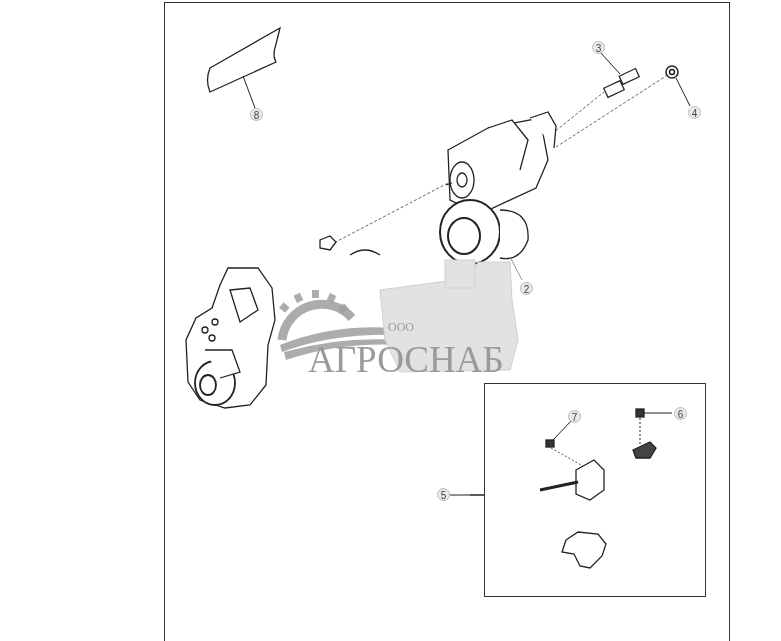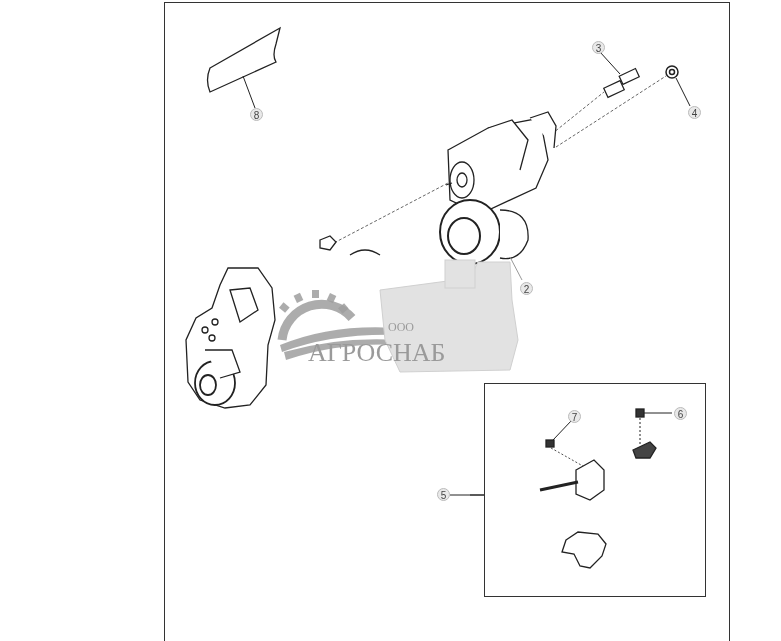--- a/index.html
+++ b/index.html
@@ -110,21 +110,21 @@
     <path d="M633,450 L650,442 L656,448 L650,458 L636,458 Z" fill="#444"></path>
     <line x1="551" y1="448" x2="590" y2="470" stroke-dasharray="2,2" stroke-width="0.8"></line>
     <path d="M576,470 L594,460 L604,470 L604,490 L590,500 L576,494 Z"></path>
     <line x1="540" y1="490" x2="578" y2="482" stroke-width="3"></line>
     <path d="M566,540 L578,532 L598,534 L606,544 L602,556 L590,568 L580,566 L574,554 L562,552 Z"></path>
   </g>
   <line x1="450" y1="495" x2="484" y2="495" stroke="#222" stroke-width="1"></line>
 </svg>
 
 <div class="wm" style="left:388px;top:320px;font-size:12px;">ООО</div>
-<div class="wm" style="left:308px;top:338px;font-size:26px;letter-spacing:0px;">АГРОСНАБ</div>
+<div class="wm" style="left:308px;top:338px;font-size:37px;letter-spacing:0px;">АГРОСНАБ</div>
 
 <div class="callout" style="left:520px;top:282px;">2</div>
 <div class="callout" style="left:592px;top:41px;">3</div>
 <div class="callout" style="left:688px;top:106px;">4</div>
 <div class="callout" style="left:437px;top:488px;">5</div>
 <div class="callout" style="left:674px;top:407px;">6</div>
 <div class="callout" style="left:568px;top:410px;">7</div>
 <div class="callout" style="left:250px;top:108px;">8</div>
 
 </body></html>

